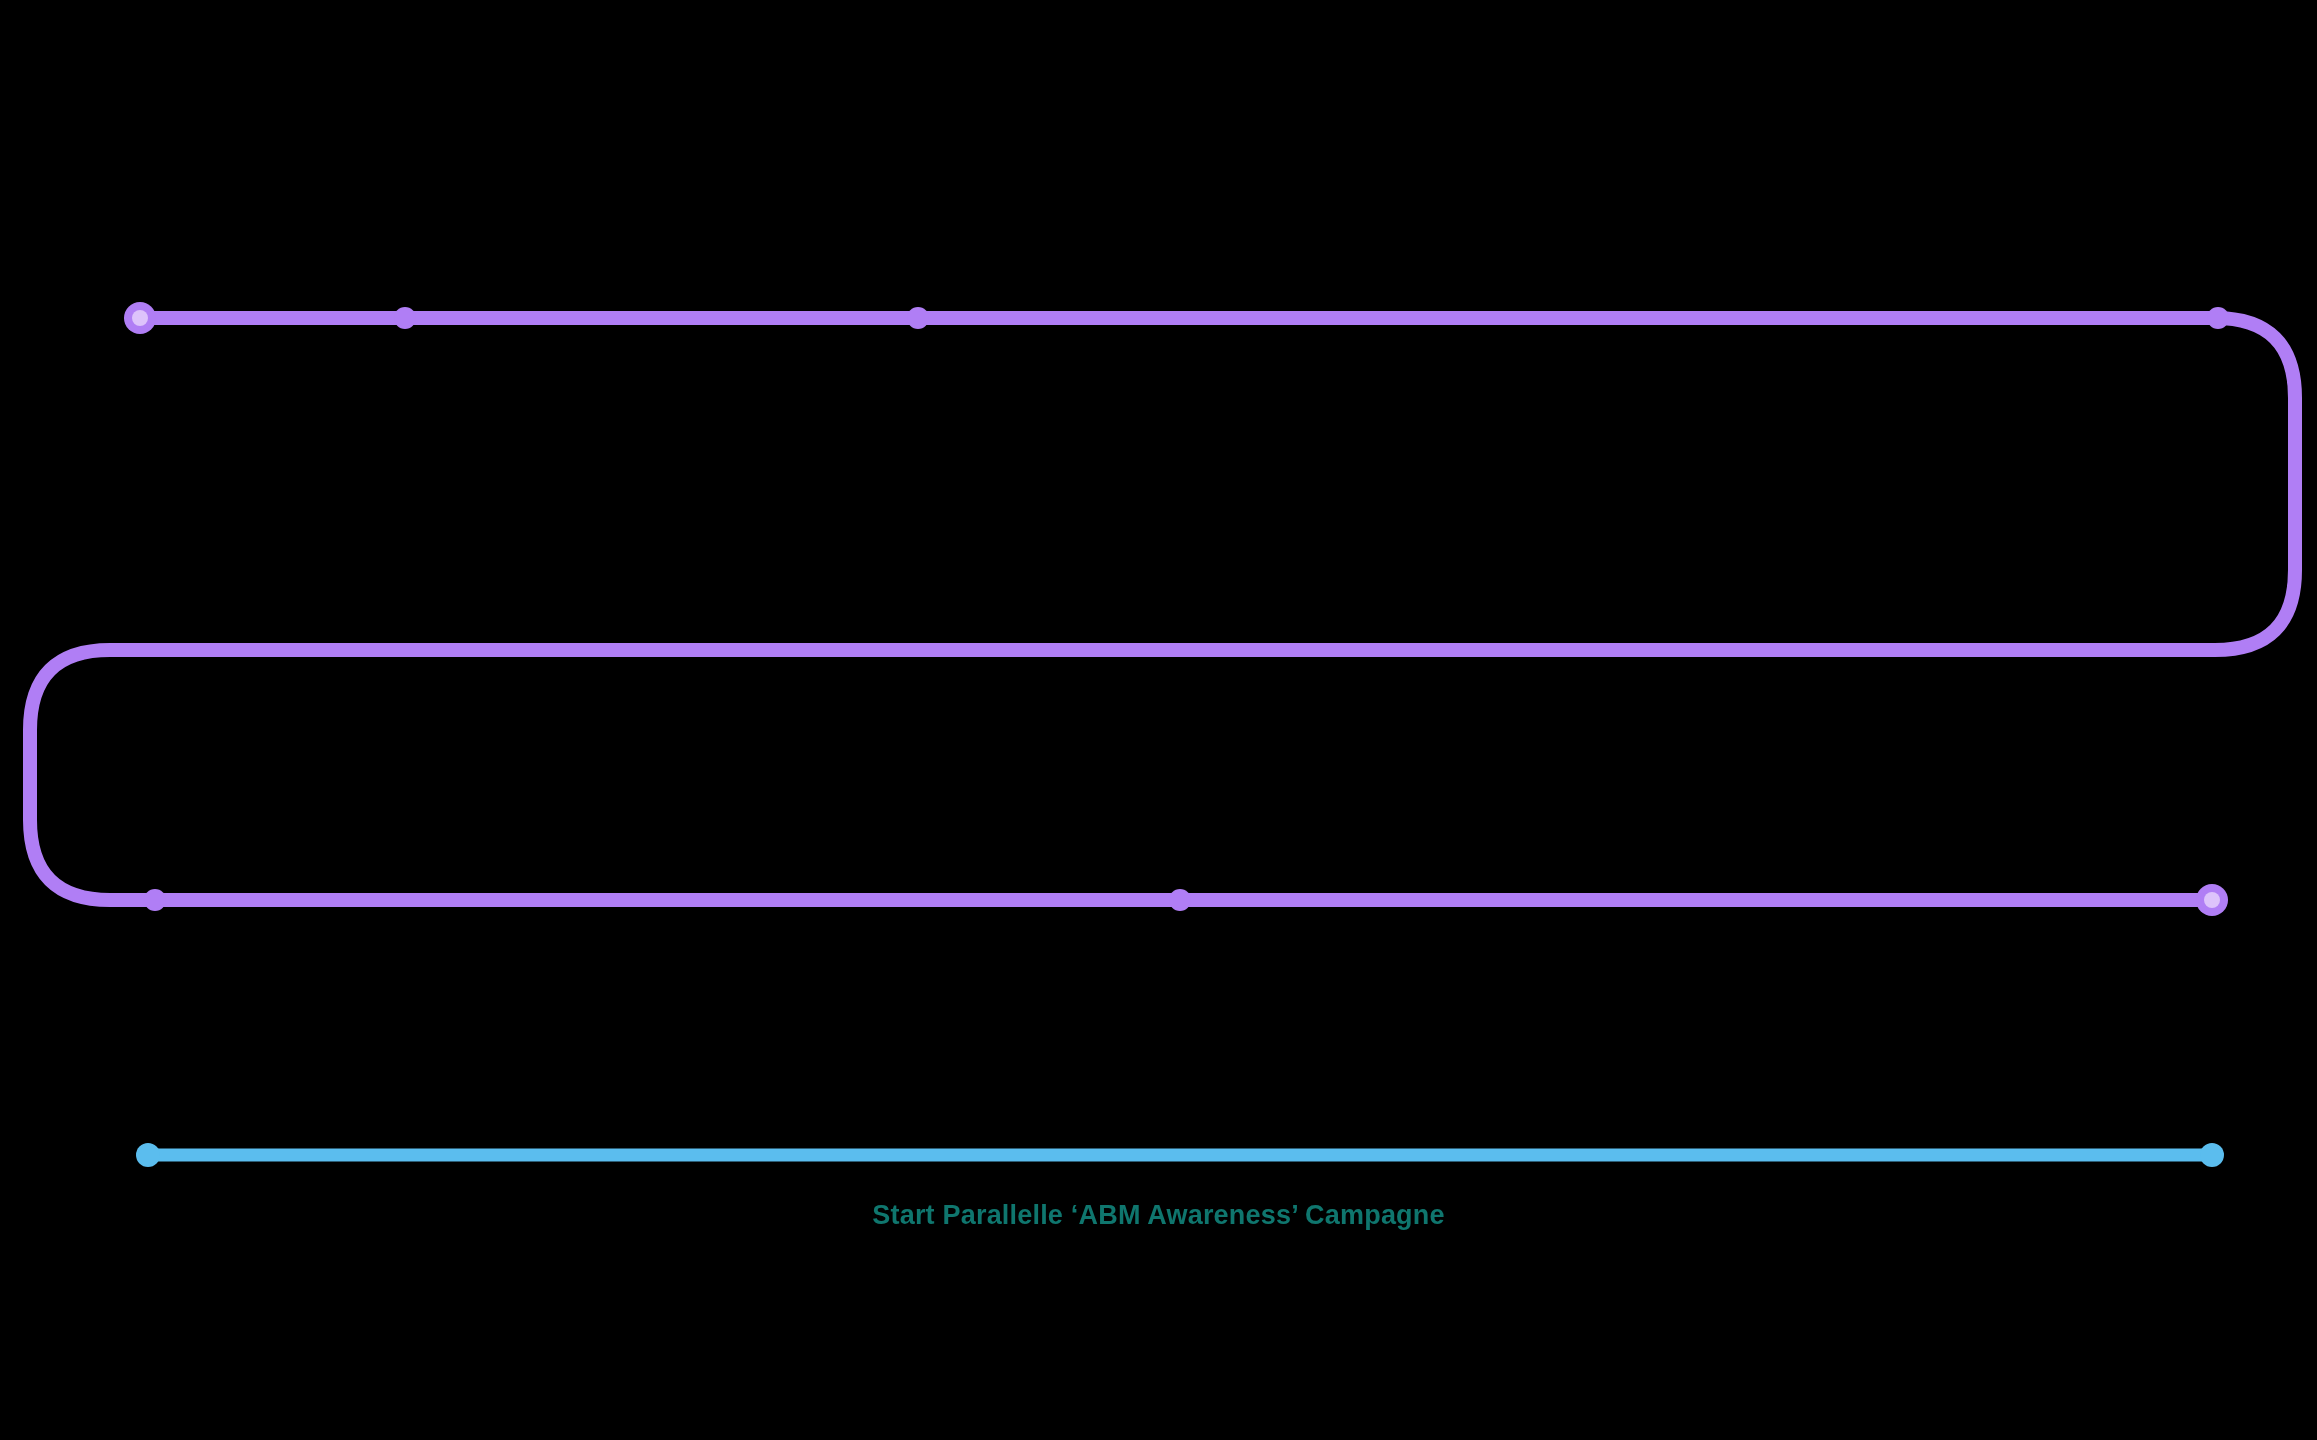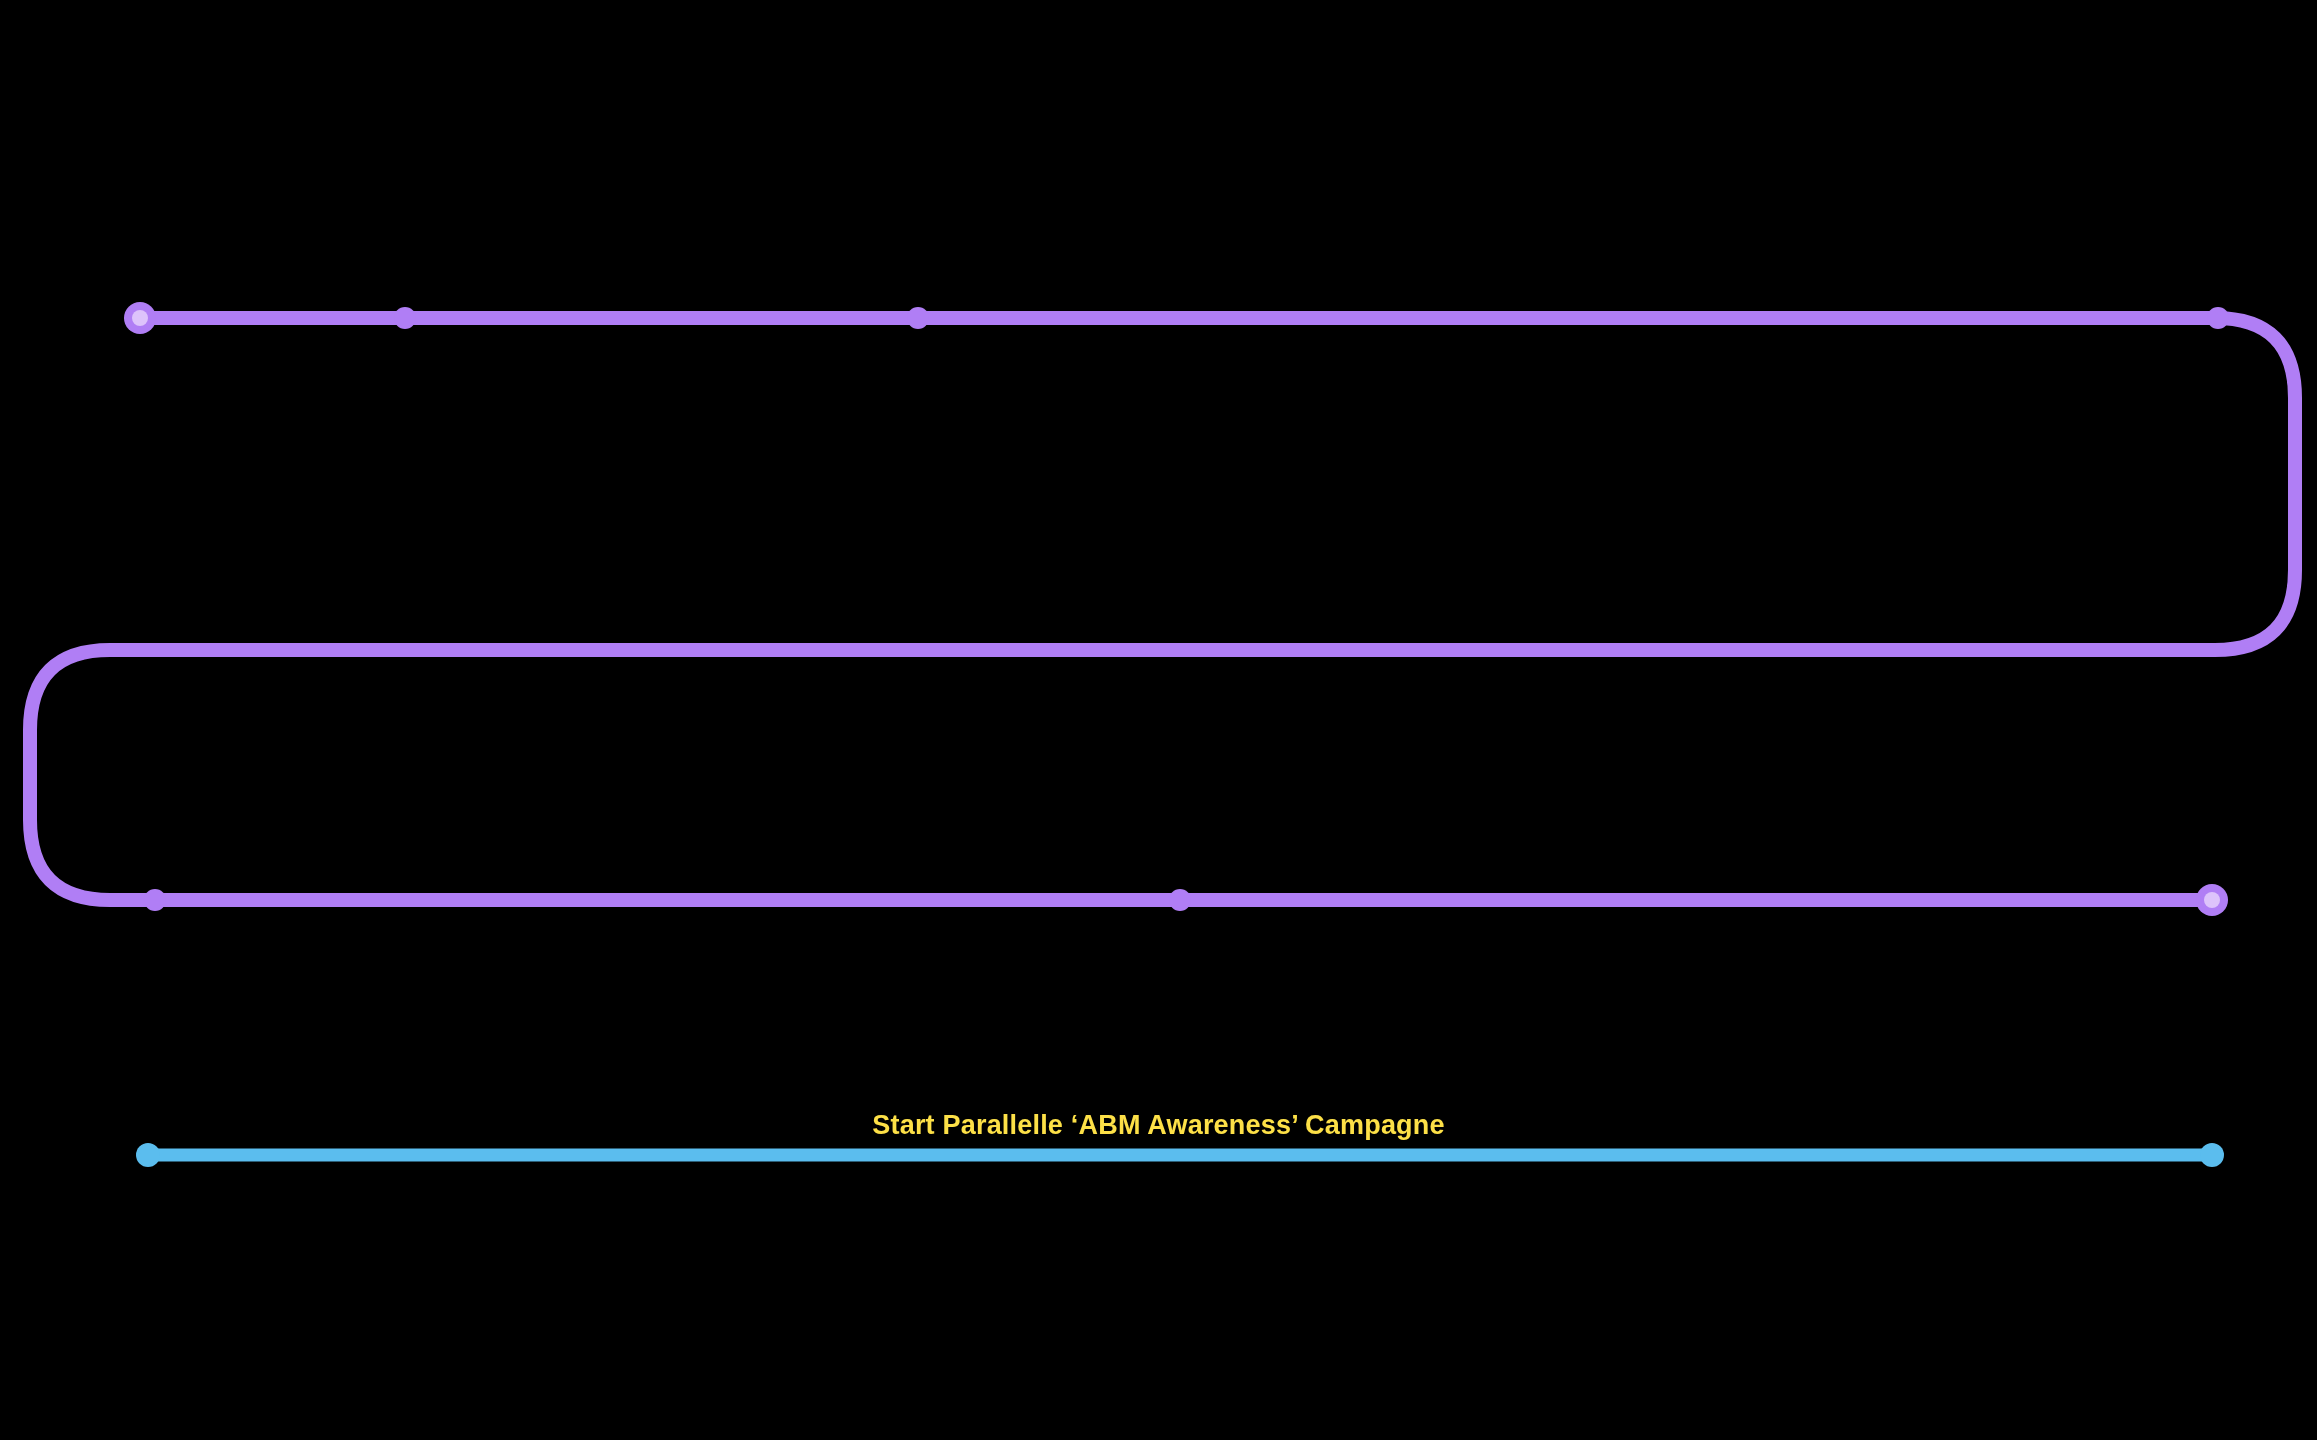--- a/index.html
+++ b/index.html
@@ -94,15 +94,15 @@
 
       <g>
         <circle id="p1-outer" cx="148" cy="1155" r="12" fill="#5bbdee"></circle>
       </g>
       <g>
         <circle id="p2-outer" cx="2212" cy="1155" r="12" fill="#5bbdee"></circle>
       </g>
     </g>
   </svg>
 
-  <div class="parallel-label" id="parallel-label" style="color: #fde047; font-size: 27px; top: 1110px;">Start Parallelle ‘ABM Awareness’ Campagne</div>
+  <div class="parallel-label" id="parallel-label" style="color: #0f766e; font-size: 27px; top: 1200px;">Start Parallelle ‘ABM Awareness’ Campagne</div>
 
 </div>
 
 </body></html>

